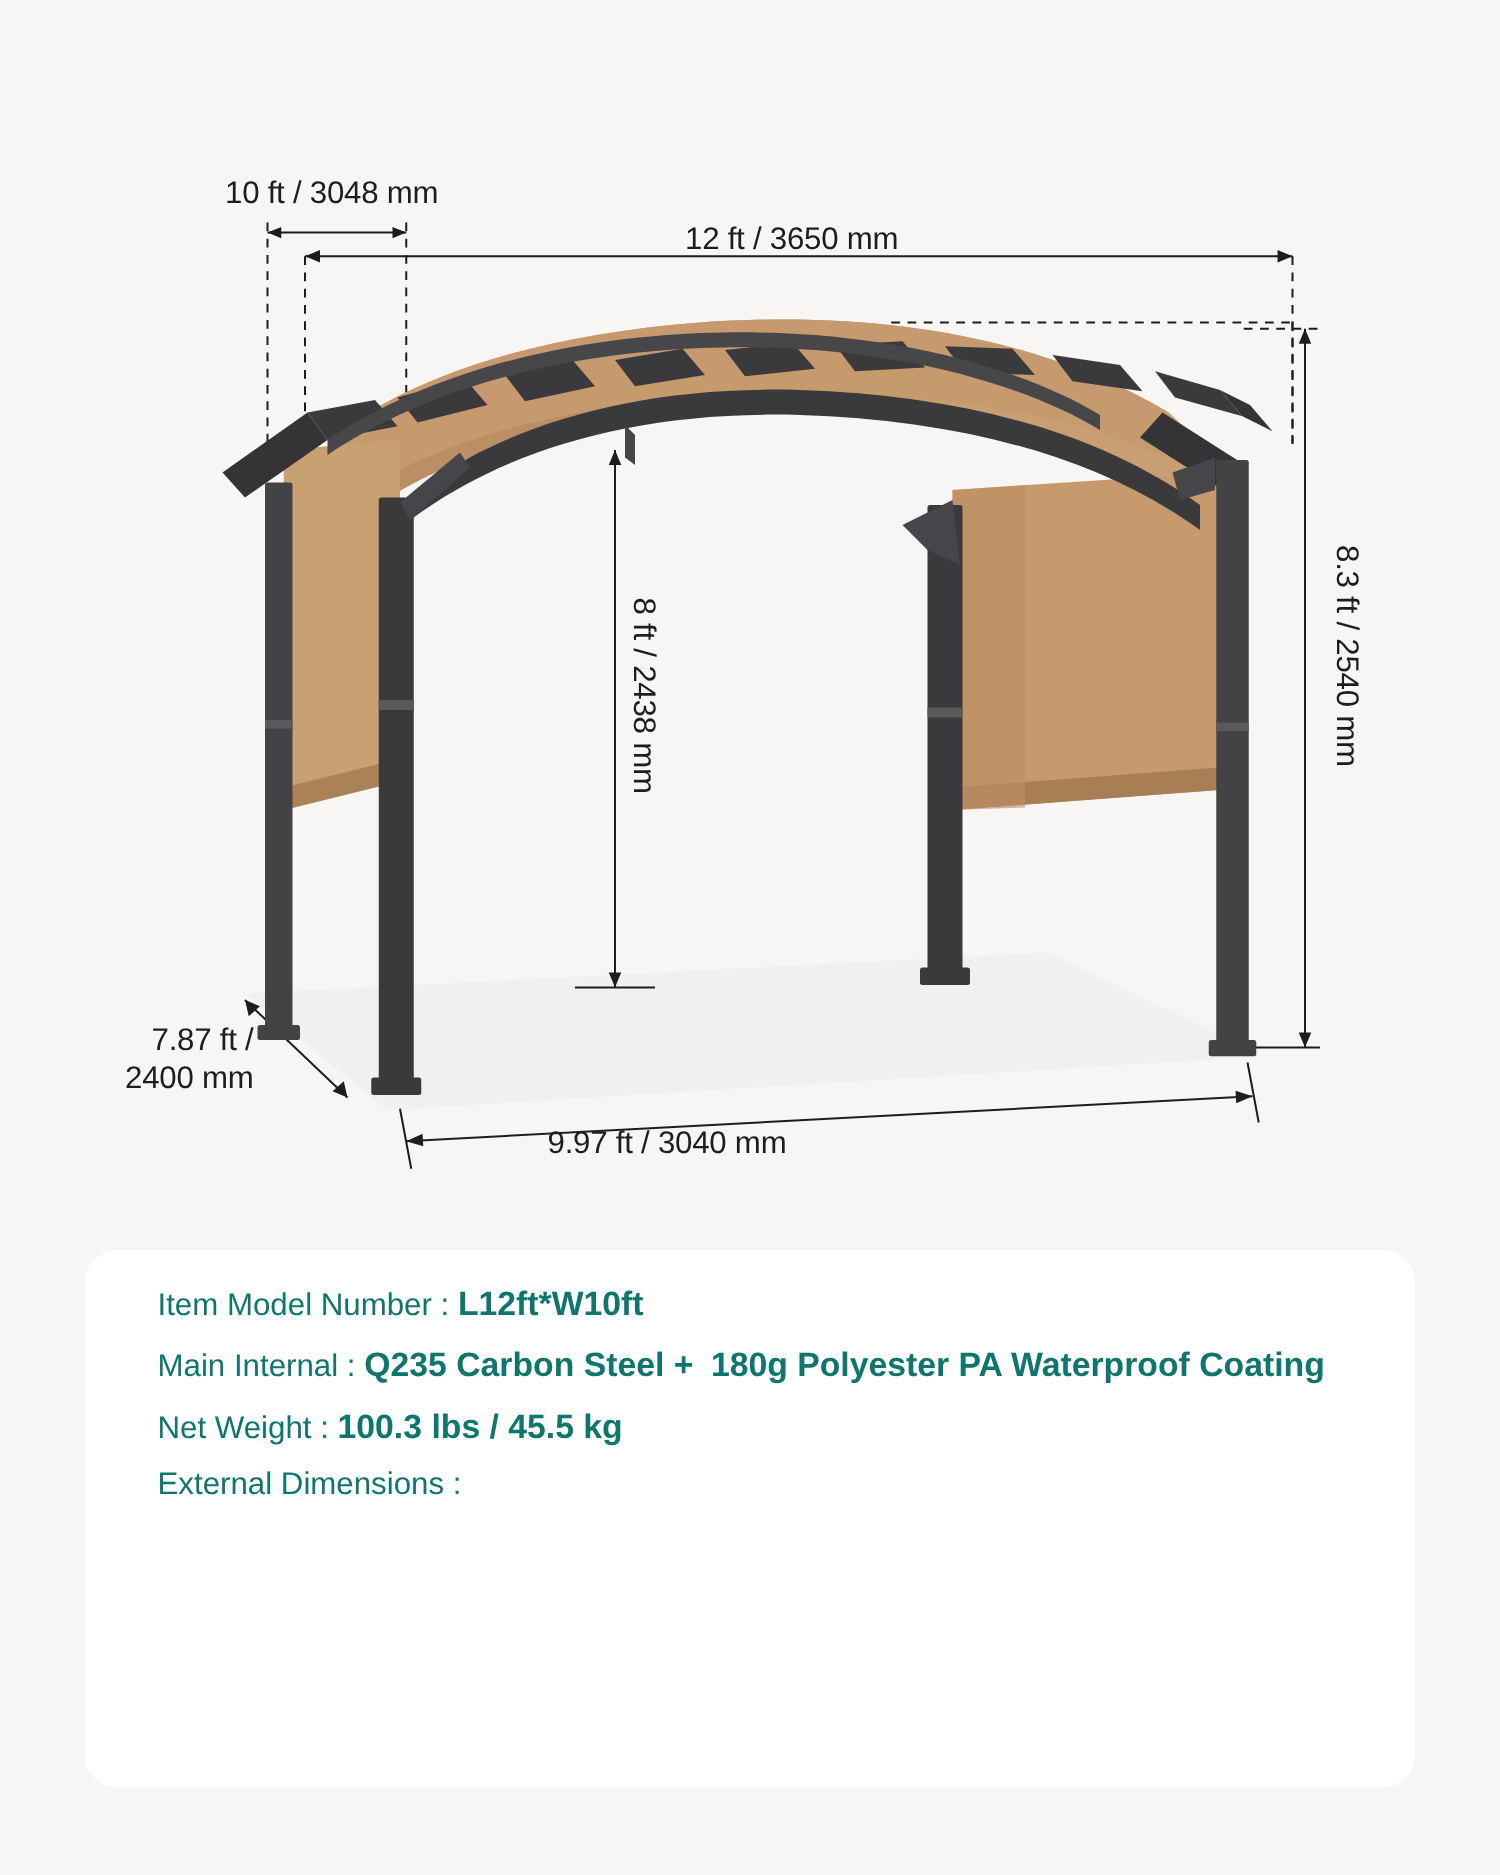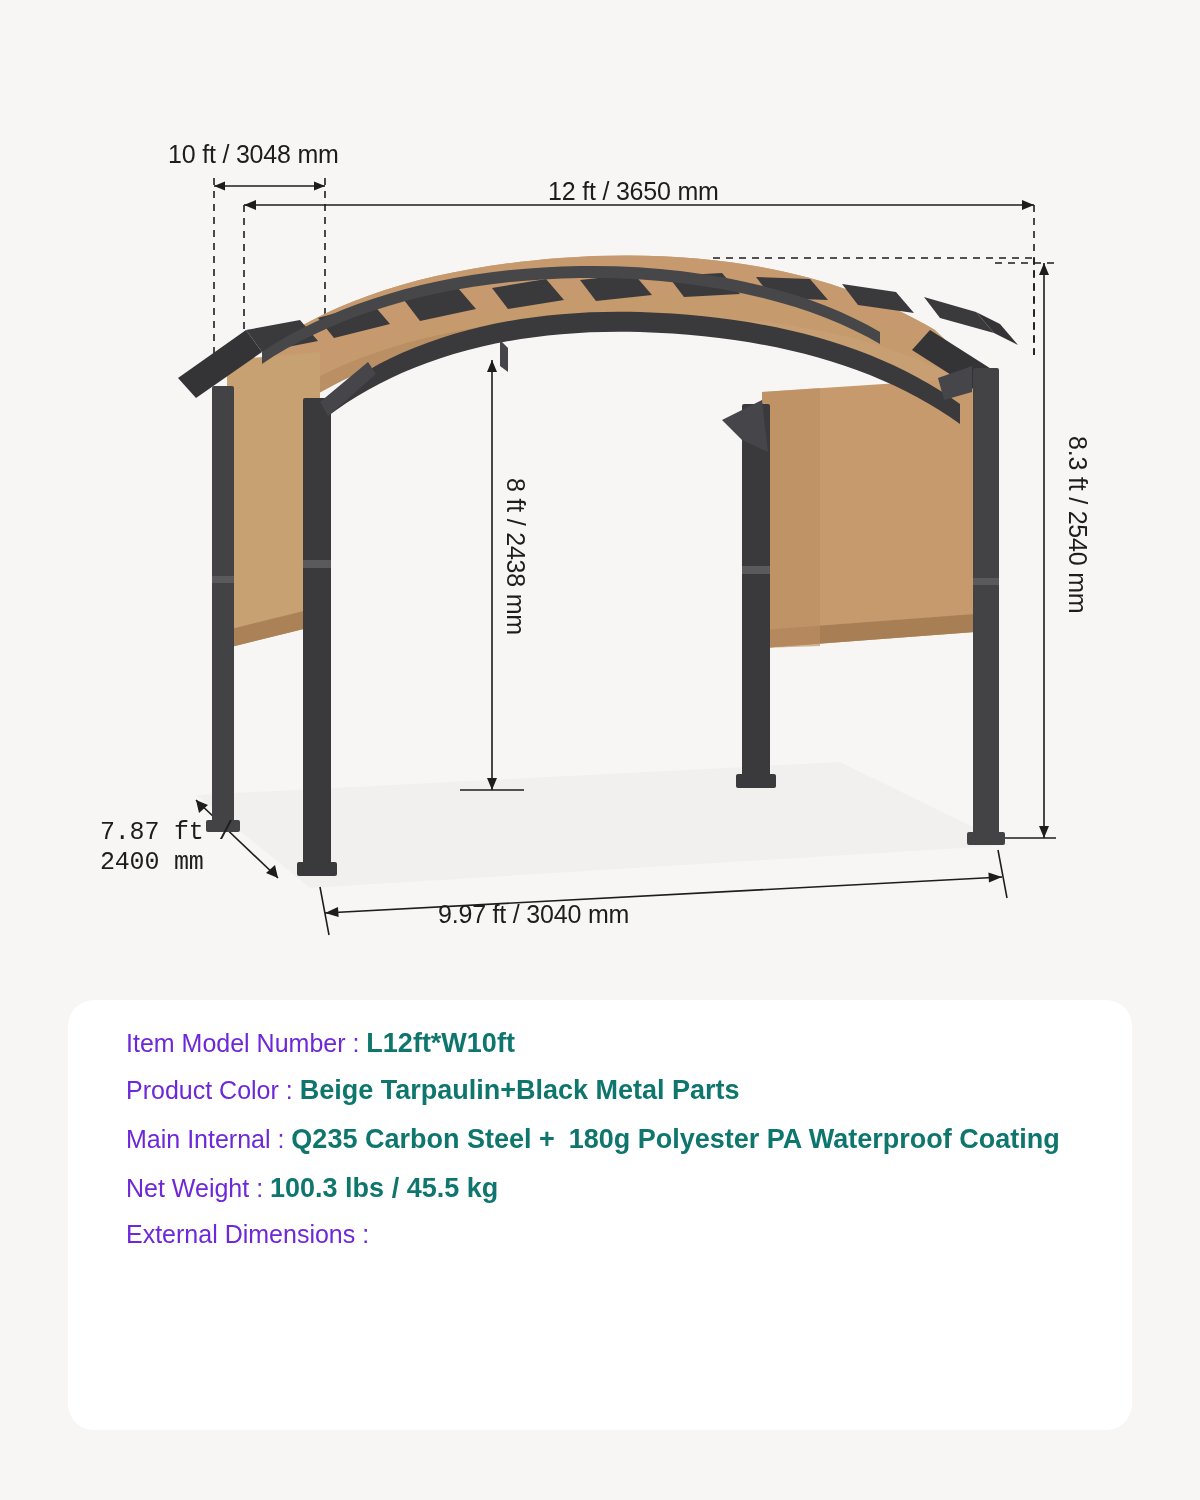--- a/index.html
+++ b/index.html
@@ -34,21 +34,21 @@
     line-height: 1.18;
     white-space: nowrap;
     letter-spacing: -0.2px;
   }
   .dim-label.vert {
     writing-mode: vertical-rl;
     text-orientation: mixed;
   }
   .dim-label.multiline {
     white-space: pre;
-    font-family: Liberation Mono, monospace;
+    text-align: right;
   }
 
   
   #spec-card {
     position: absolute;
     left: 68px;
     top: 1000px;
     width: 1064px;
     height: 430px;
     background: #ffffff;
@@ -60,21 +60,21 @@
     top: 28px;
     right: 20px;
   }
   .spec-row {
     display: flex;
     align-items: baseline;
     margin-bottom: 16px;
     flex-wrap: wrap;
   }
   .spec-label {
-    color: #6d28d9;
+    color: #0f766e;
     font-size: 25px;
     white-space: pre;
   }
   .spec-value {
     color: #0f766e;
     font-size: 25px;
     font-weight: bold;
     white-space: pre;
   }
   .spec-value.big {
@@ -219,21 +219,21 @@
       <rect x="973" y="578" width="26" height="7" fill="#5a5a5d"></rect>
 
       <path d="M320,402 L368,362 L376,374 L328,416 Z" fill="#45454a"></path>
       <path d="M722,420 L762,400 L768,452 L742,440 Z" fill="#45454a"></path>
       <path d="M938,378 L972,366 L972,392 L944,400 Z" fill="#45454a"></path>
 
       <path d="M500,340 L508,348 L508,372 L500,366 Z" fill="#45454a"></path>
     </g>
   </svg>
 
-  <div class="dim-label" style="left:168px; top:140px;">10 ft / 3048 mm</div>
+  <div class="dim-label" style="left:180px; top:140px;">10 ft / 3048 mm</div>
 
   <div class="dim-label" style="left:548px; top:177px;">12 ft / 3650 mm</div>
 
   <div class="dim-label vert" style="left:500px; top:478px;">8 ft / 2438 mm</div>
 
   <div class="dim-label vert" style="left:1062px; top:436px;">8.3 ft / 2540 mm</div>
 
   <div class="dim-label multiline" style="left:100px; top:818px;">7.87 ft /
 2400 mm</div>
 
@@ -241,24 +241,20 @@
 </div>
 
 <div id="spec-card">
   <div class="spec-rows">
 
     <div class="spec-row">
       <span class="spec-label">Item Model Number : </span>
       <span class="spec-value big">L12ft*W10ft</span>
     </div>
 
-    <div class="spec-row">
-      <span class="spec-label">Product Color : </span>
-      <span class="spec-value big">Beige Tarpaulin+Black Metal Parts</span>
-    </div>
 
     <div class="spec-row">
       <span class="spec-label">Main Internal : </span>
       <span class="spec-value-block">
         <span class="spec-value big">Q235 Carbon Steel +</span>
         <span class="spec-value big indent-line">180g Polyester PA Waterproof Coating</span>
       </span>
     </div>
 
     <div class="spec-row">

